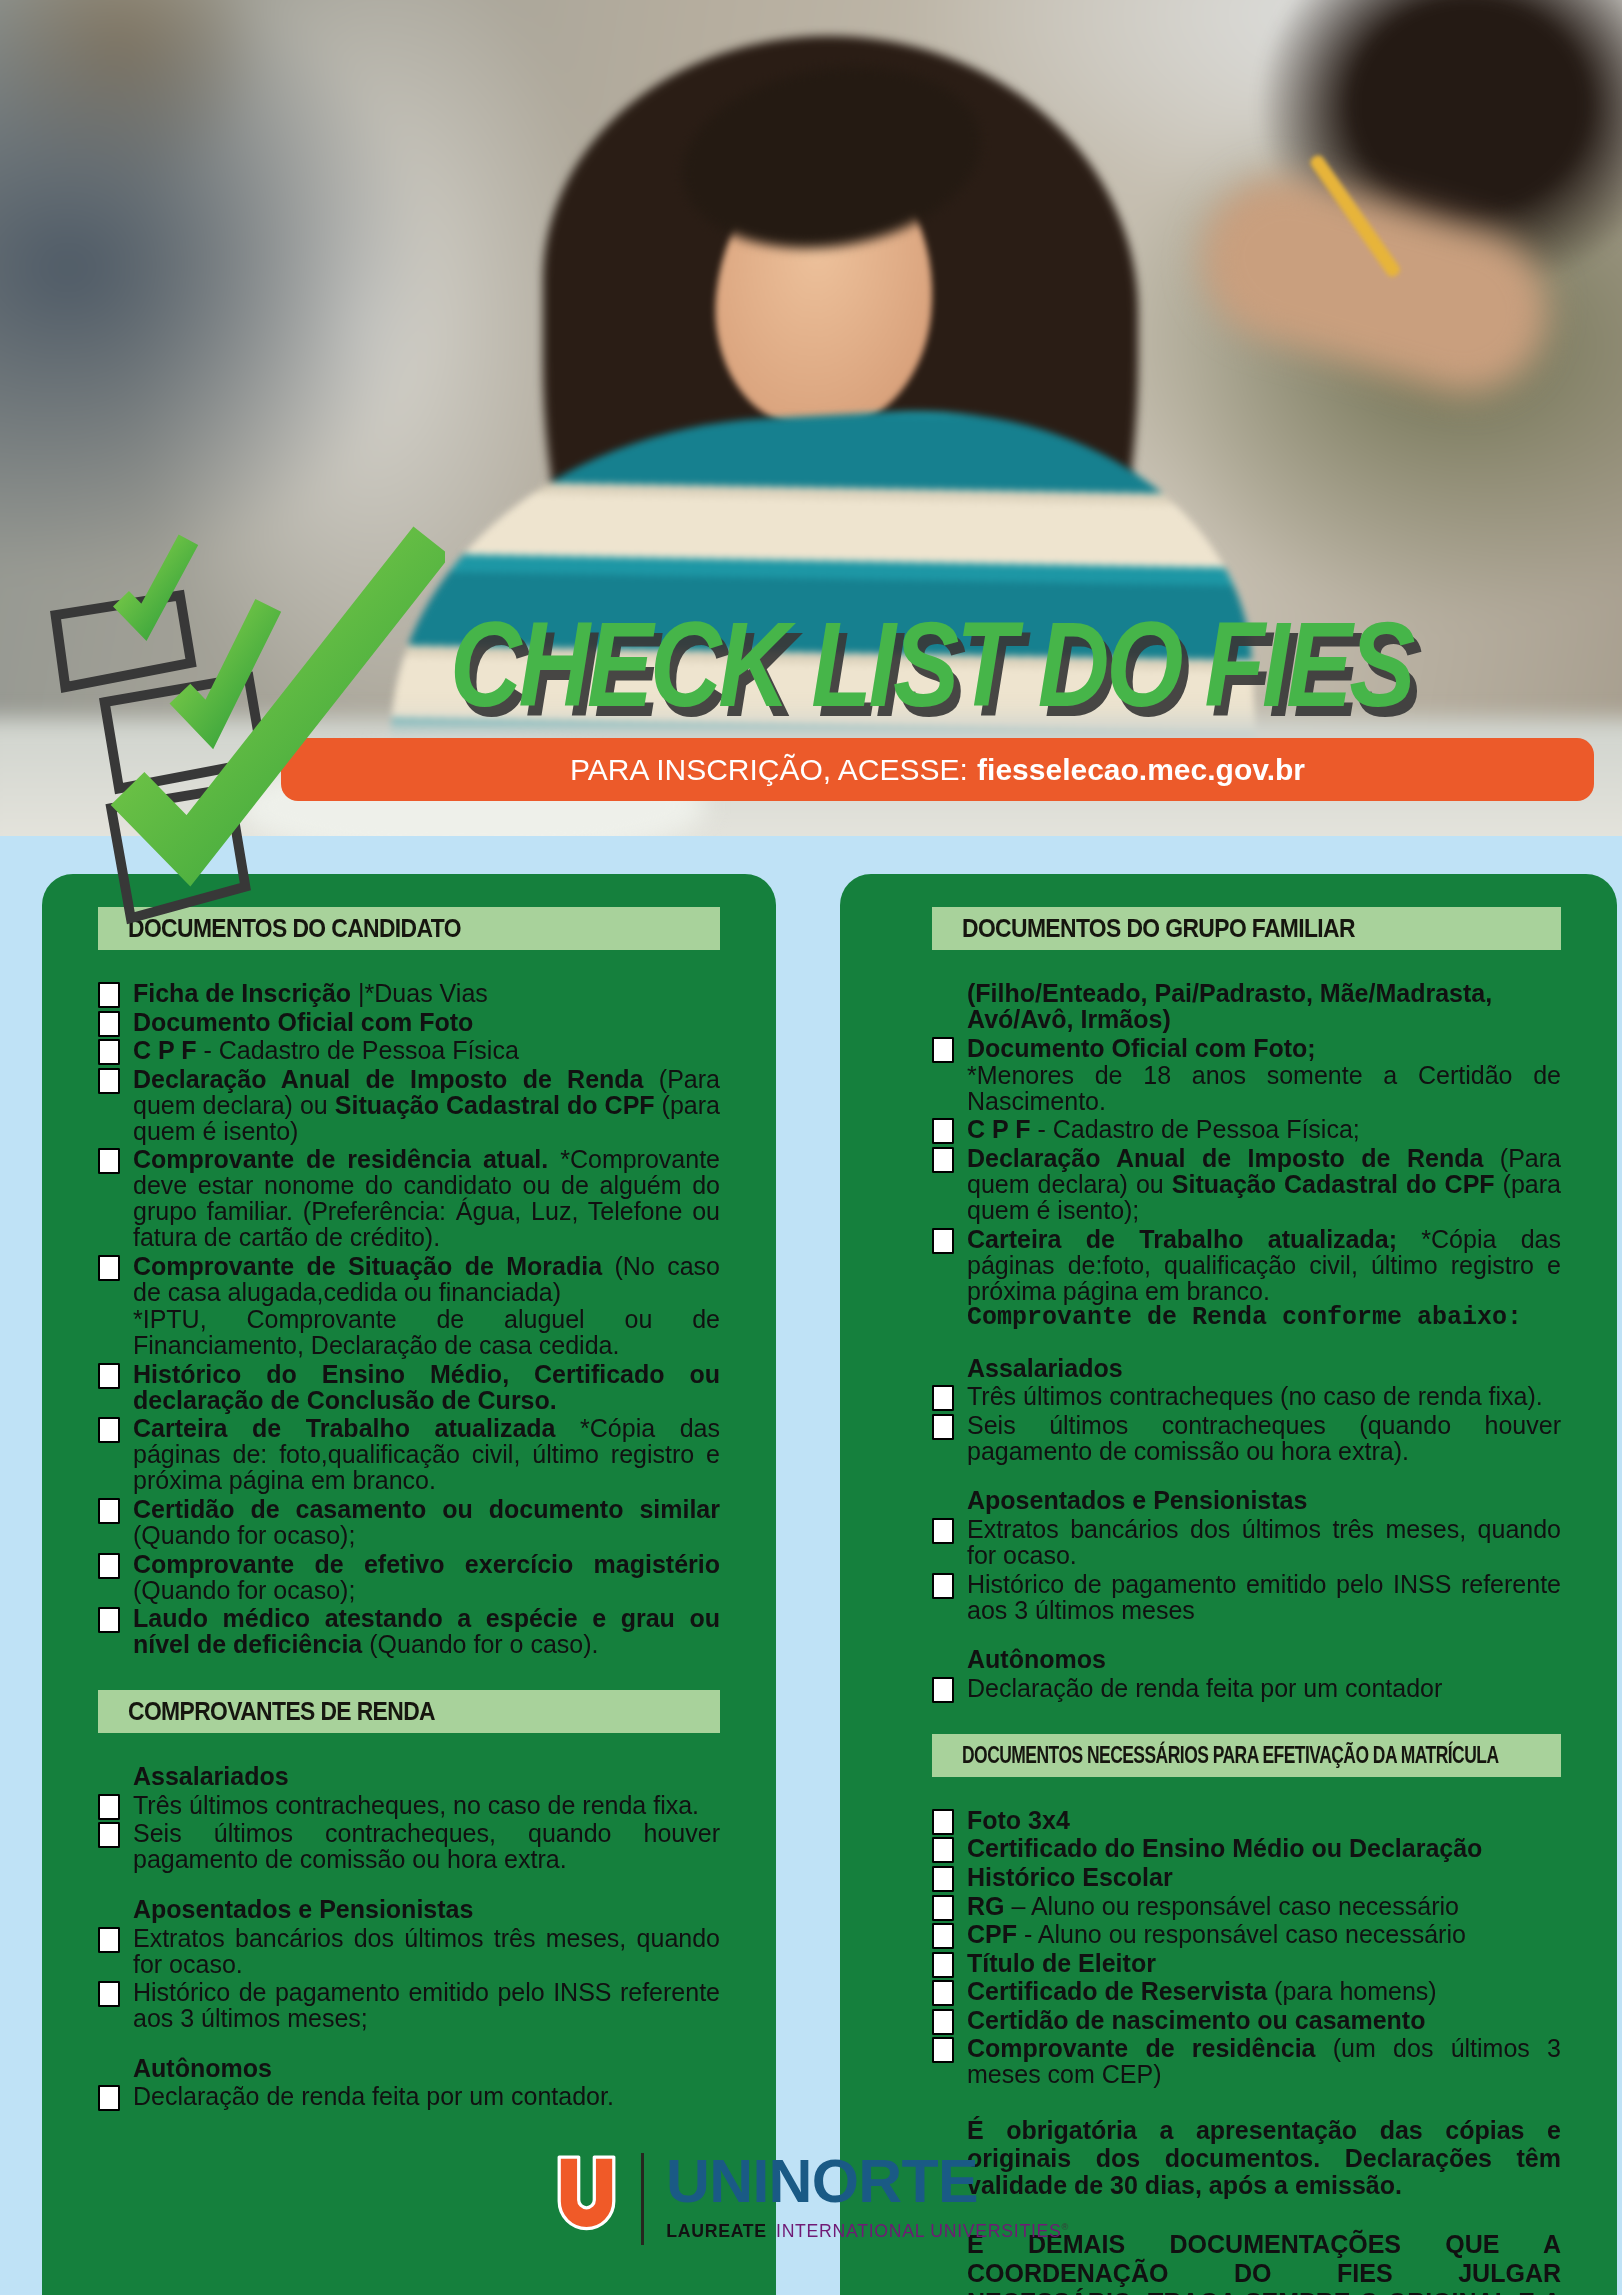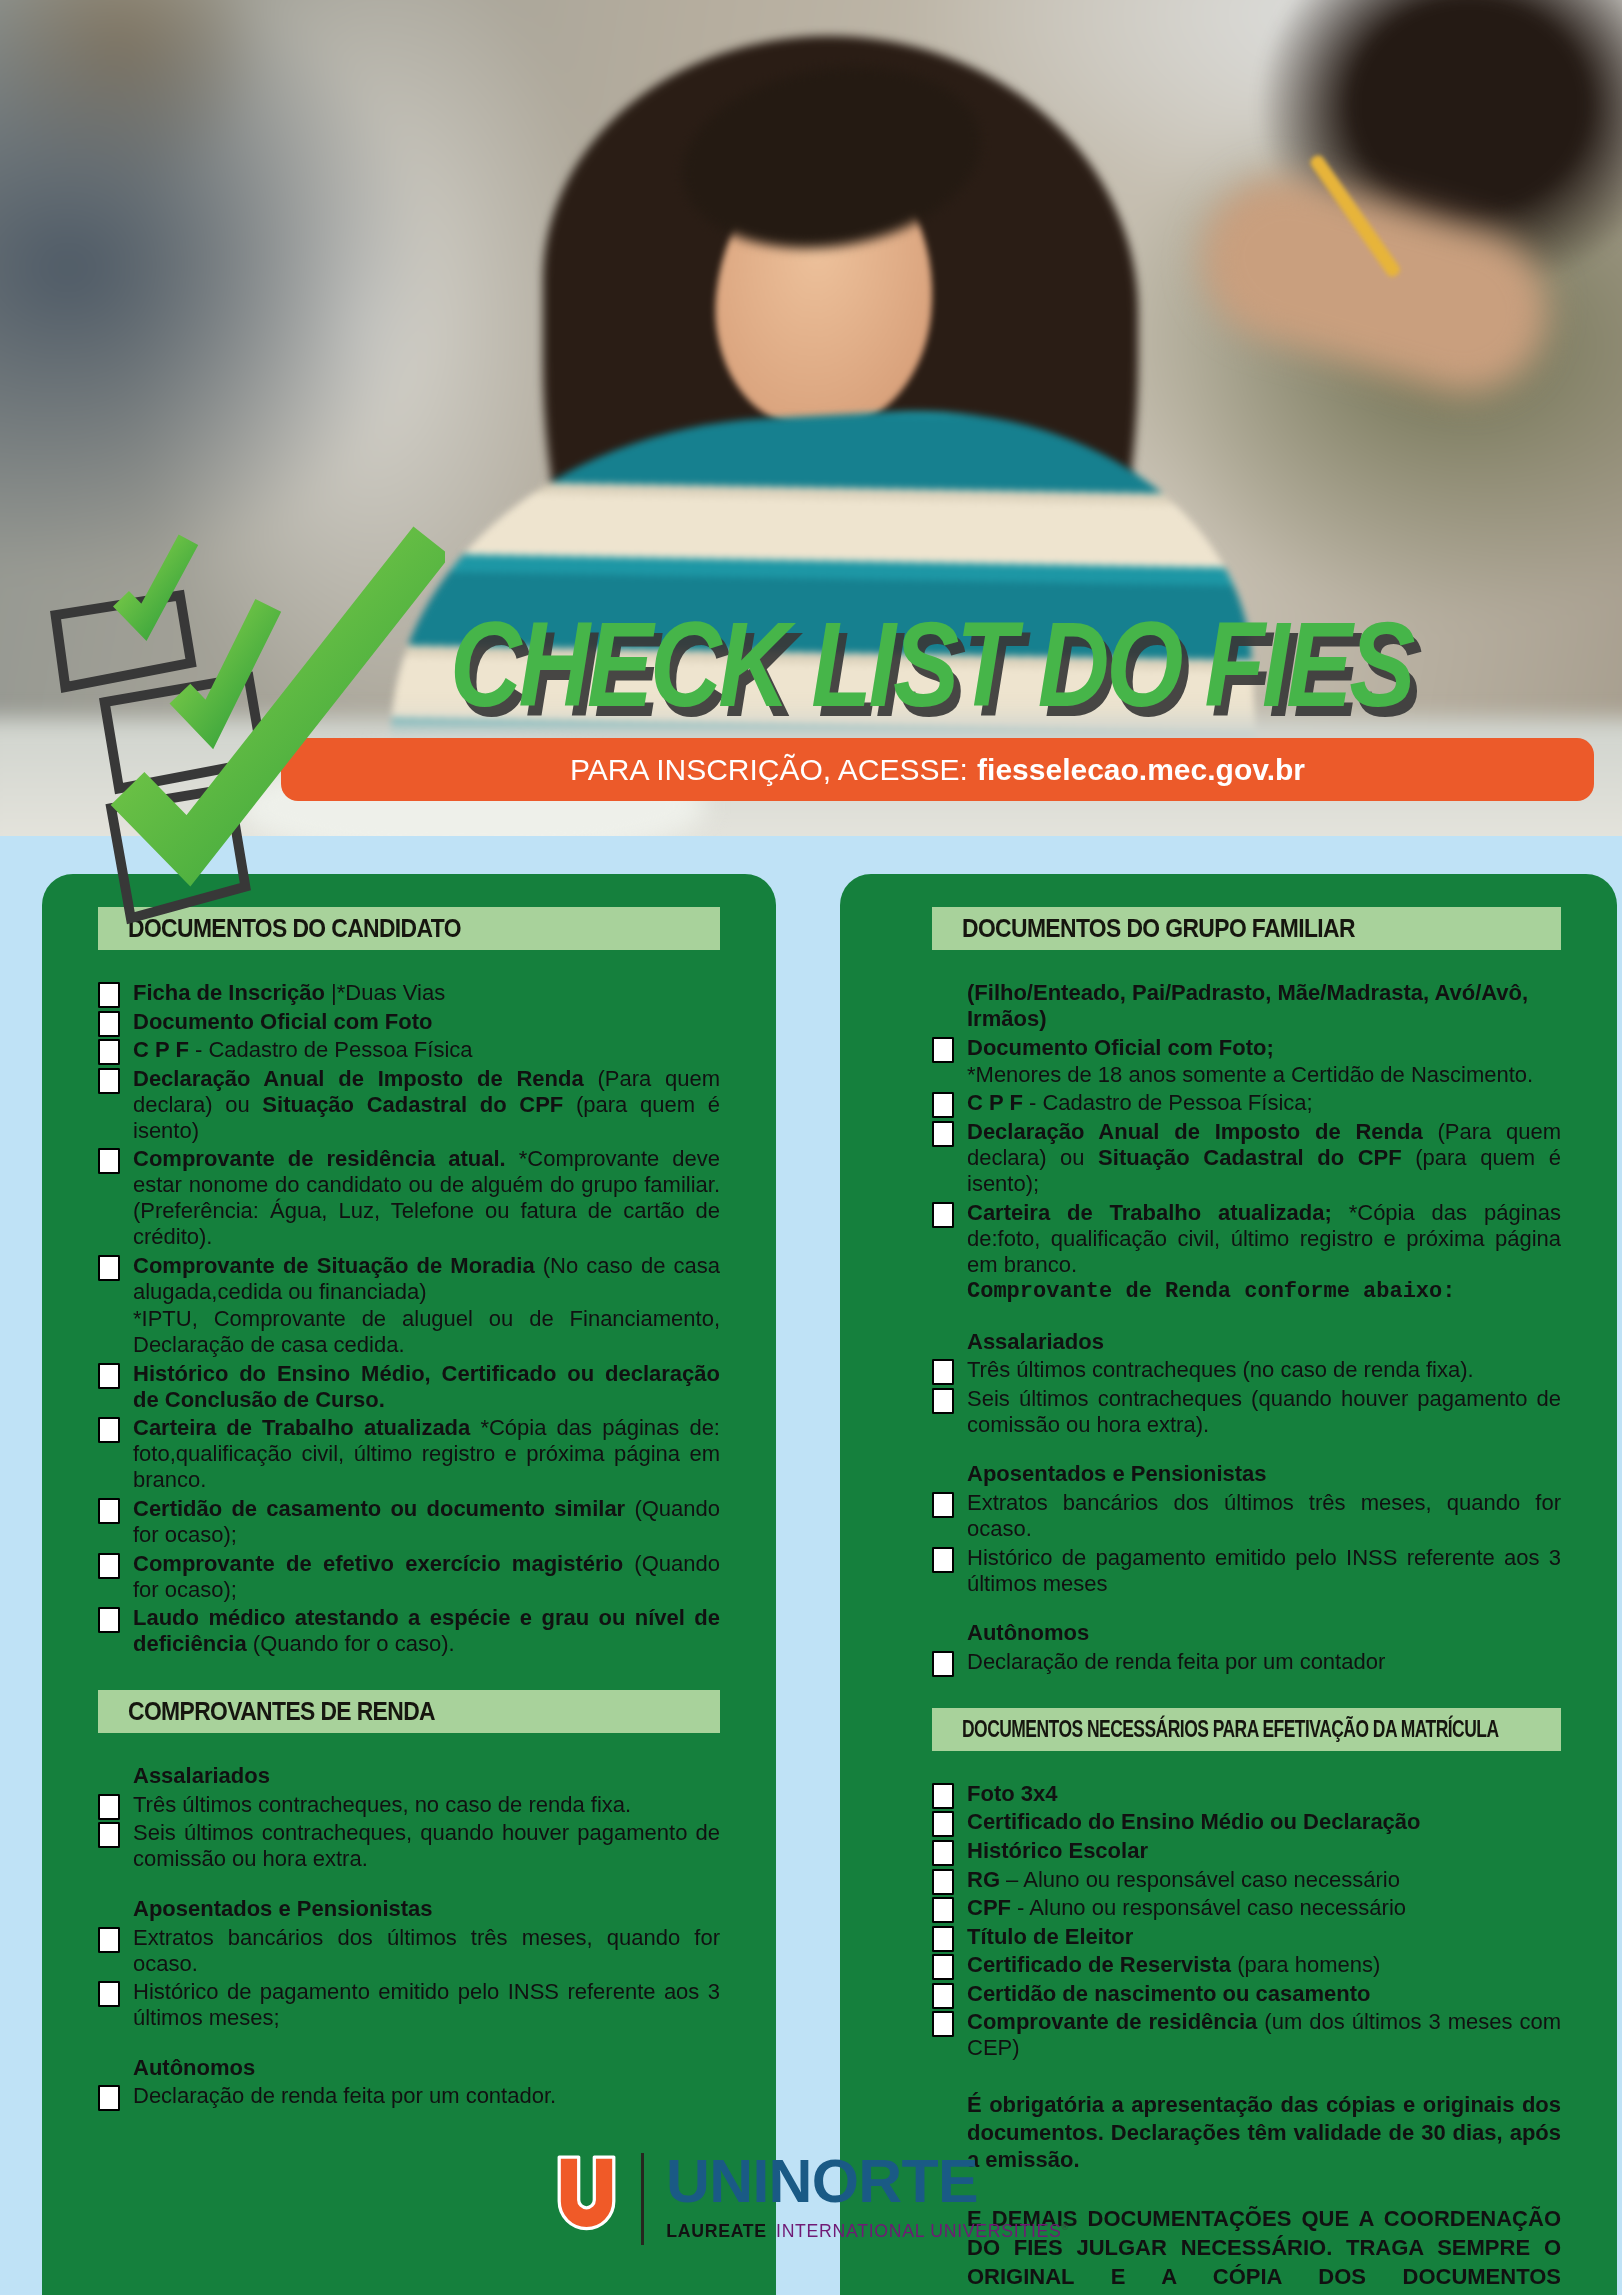--- a/index.html
+++ b/index.html
@@ -55,21 +55,21 @@
   
   .card{position:absolute;top:874px;height:1528px;background:#15803d;border-radius:31px;overflow:hidden;}
   .card.l{left:42px;width:734px;}
   .card.r{left:840px;width:741px;padding-left:36px;}
   .bar{margin:33px 56px 0;height:43px;background:#a8d29b;display:flex;align-items:center;padding:0 30px;}
   .bar span{font-weight:bold;font-size:26px;letter-spacing:-0.7px;color:#16160f;white-space:nowrap;
     transform:scaleX(.88);transform-origin:left center;}
   .bar.long span{font-size:23.6px;transform:scaleX(.74);}
   .content{margin:30px 56px 0;}
 
-  .it{position:relative;padding-left:35px;margin-top:2.6px;font-size:22px;line-height:26px;
+  .it{position:relative;padding-left:35px;margin-top:2.6px;font-size:25px;line-height:26px;
       text-align:justify;color:#111;}
   .it .box{position:absolute;left:0;top:2px;width:18.3px;height:22px;background:#fff;
       border:2.6px solid #000;border-radius:1.3px;}
   .it.head{font-weight:bold;margin-top:23.6px;text-align:left;}
   .it.note{margin-top:1.3px;}
   .it.boldnote{font-weight:bold;margin-top:1.3px;text-align:left;font-family:Liberation Mono, monospace;}
   .it.para{font-weight:bold;margin-top:30px;line-height:27.5px;}
   .it.caps{font-weight:bold;margin-top:30px;line-height:29px;}
   .it b{font-weight:bold;}
 

